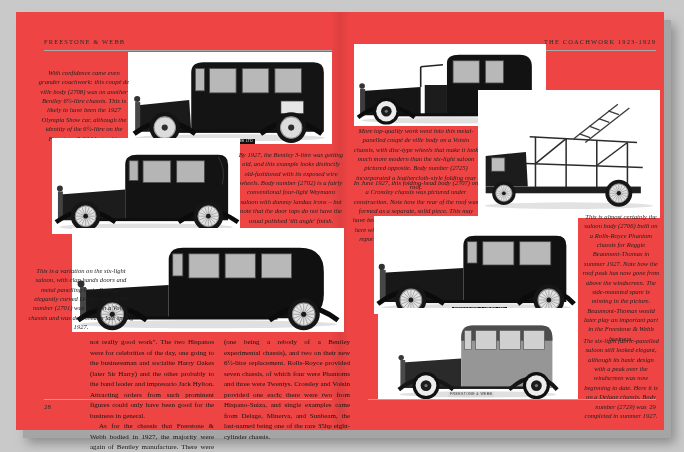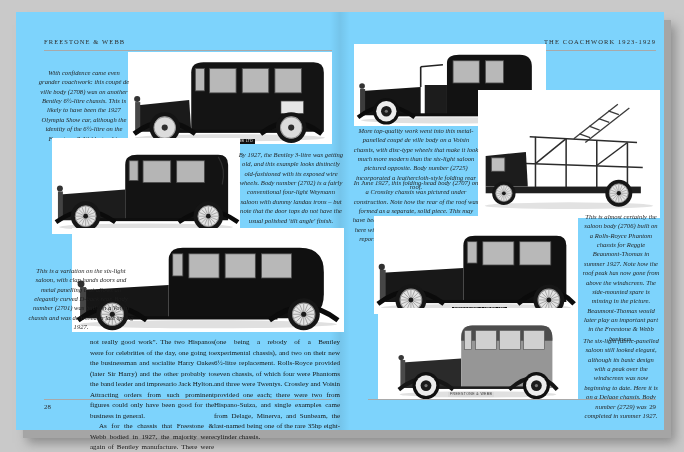--- a/index.html
+++ b/index.html
@@ -5,21 +5,21 @@
   html,body{margin:0;padding:0;}
   body{
     width:684px;height:452px;overflow:hidden;
     background:#c9c9c9;
     font-family:"Liberation Serif","DejaVu Serif",serif;
     position:relative;
   }
   .abs{position:absolute;}
   .spread{
     position:absolute;left:16px;top:12px;width:648px;height:418px;
-    background:#7dd3fc;
+    background:#ef4444;
     box-shadow:7px 8px 0 #a5a5a5, 11px 13px 10px rgba(90,90,90,.55);
   }
   .gutter{
     position:absolute;left:314px;top:0;width:20px;height:100%;
     background:linear-gradient(to right,rgba(0,0,0,0),rgba(0,0,0,.07),rgba(0,0,0,0));
   }
   .running-head{
     font-size:6.5px;letter-spacing:1.1px;color:#2b2b2b;white-space:nowrap;
   }
   .rule{border-top:1px solid #a9a9a9;height:0;}
@@ -152,21 +152,21 @@
       <use href="#wheel-wire" x="213" y="67" width="34" height="34"></use>
     </svg>
   </div>
 
   <div class="abs caption" style="left:12px;top:254px;width:106px;">This is a variation on the six-light saloon, with clap hands doors and metal panelling that allows an elegantly curved D-back rear. Body number (2701) was built on a Voisin chassis and was delivered in late spring 1927.</div>
 
   <div class="abs bodytext" style="left:74px;top:325px;width:124px;height:64px;">
     <p>not really good work”. The two Hispanos were for celebrities of the day, one going to the businessman and socialite Harry Oakes (later Sir Harry) and the other probably to the band leader and impresario Jack Hylton. Attracting orders from such prominent figures could only have been good for the business in general.</p>
     <p class="indent">As for the chassis that Freestone &amp; Webb bodied in 1927, the majority were again of Bentley manufacture. There were 13 of the 6½-litres, 11 of the older 3-litres</p>
   </div>
-  <div class="abs bodytext" style="left:198px;top:325px;width:126px;height:64px;">
+  <div class="abs bodytext" style="left:208px;top:325px;width:126px;height:64px;">
     <p>(one being a rebody of a Bentley experimental chassis), and two on their new 6½-litre replacement. Rolls-Royce provided seven chassis, of which four were Phantoms and three were Twentys. Crossley and Voisin provided one each; there were two from Hispano-Suiza, and single examples came from Delage, Minerva, and Sunbeam, the last-named being one of the rare 35hp eight-cylinder chassis.</p>
   </div>
 
   <div class="abs rule" style="left:28px;top:387px;width:288px;"></div>
   <div class="abs pagenum" style="left:28px;top:391px;">28</div>
 
   <div class="abs running-head" style="left:352px;top:26px;width:288px;text-align:right;">THE COACHWORK 1923-1929</div>
   <div class="abs rule" style="left:352px;top:38px;width:288px;"></div>
 
   <div class="abs photo" style="left:338px;top:32px;width:192px;height:82px;">

